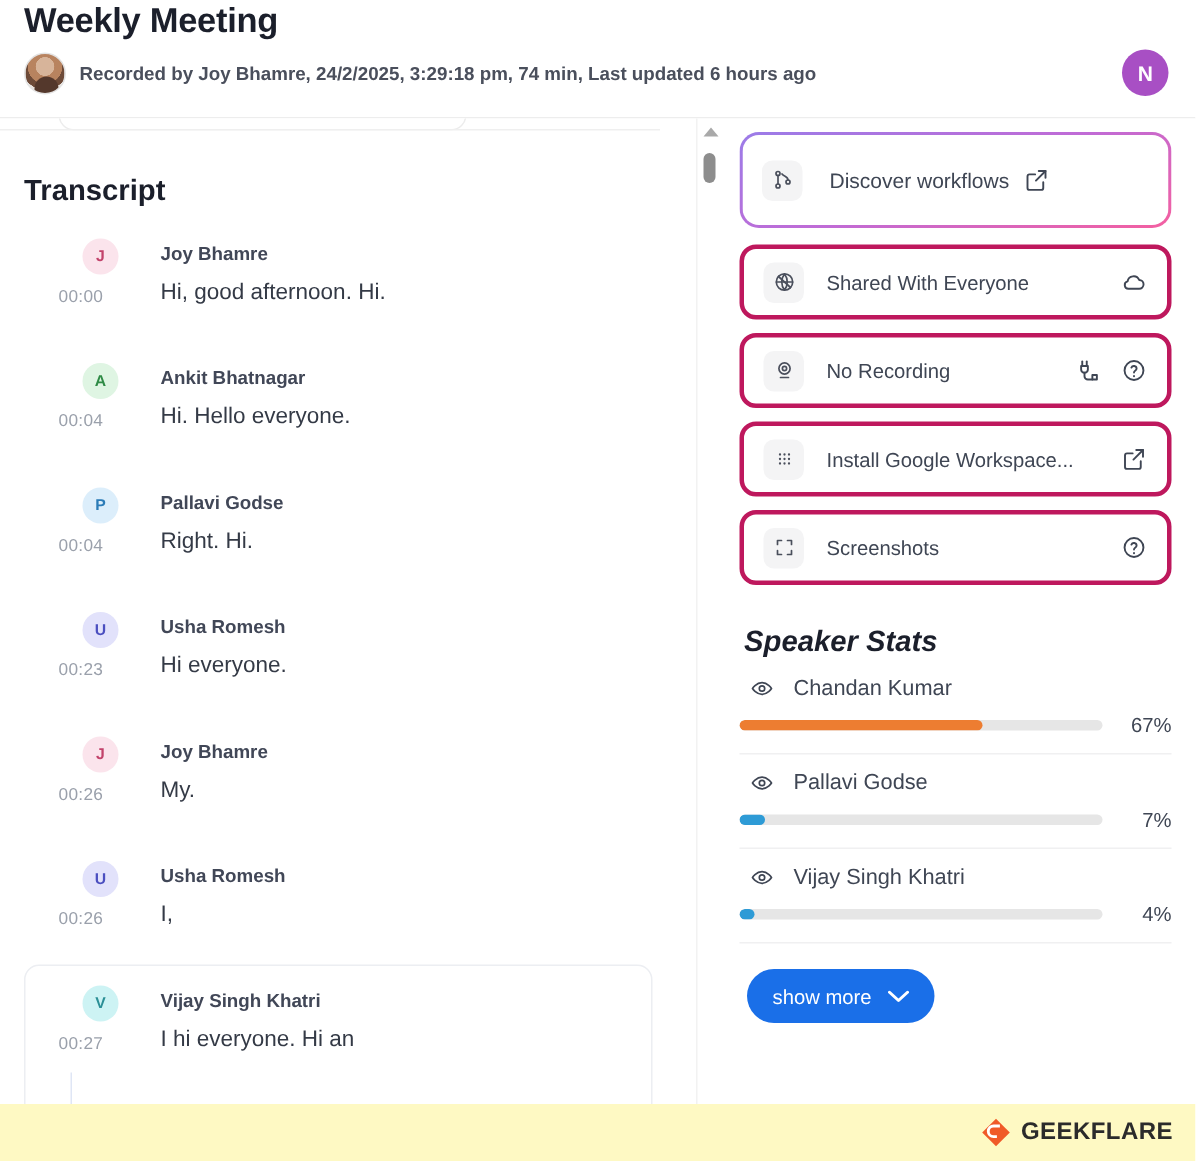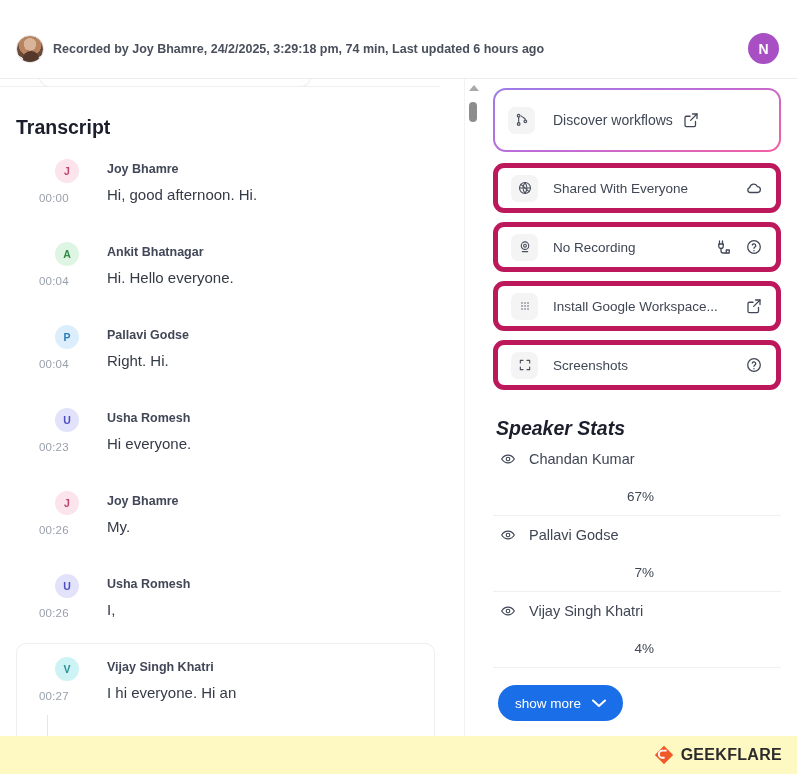--- a/index.html
+++ b/index.html
@@ -68,21 +68,21 @@
     border-left:5px solid transparent; border-right:5px solid transparent; border-bottom:6px solid #a9a9a9;
   }
   .sb-thumb { position:absolute; left:4px; top:23px; width:8px; height:20px; border-radius:5px; background:#8d8d8d; }
   .sb-track { position:absolute; left:0; top:0; width:16px; height:657px; }
 
   
   .right-pane { position:relative; width:317px; height:657px; background:#fff; padding:9px 16px 0 13px; }
 
   .side-card {
     position:relative; height:50px; margin-bottom:9px;
-    border:5px solid #be185d; border-radius:11px; background:#fff;
+    border:3px solid #be185d; border-radius:11px; background:#fff;
     display:flex; align-items:center; padding:0 13px;
   }
   .side-card.featured {
     height:64px; border:2px solid transparent; border-radius:13px; margin-bottom:11px;
     background-image: linear-gradient(#fff,#fff), linear-gradient(160deg,#9b7ce8 0%, #c06bd6 50%, #f45fa0 100%);
     background-origin: border-box; background-clip: padding-box, border-box;
   }
   .icon-box {
     width:27px; height:27px; border-radius:7px; background:#f4f4f5;
     display:flex; align-items:center; justify-content:center; flex:none;
@@ -92,21 +92,21 @@
   .featured .side-label { margin-left:18px; font-size:14px; }
   .featured .side-right { margin-left:9px; }
 
   svg { display:block; }
 
   
   .stats-title { margin:27px 0 0 3px; font-size:19.5px; font-weight:700; color:#1b1f2b;font-style:italic; }
   .stat-row { padding:11px 0 11px 0; border-bottom:1px solid #f0f0f1; }
   .stat-head { display:flex; align-items:center; gap:13px; padding-left:7px; }
   .stat-name { font-size:14.5px; color:#3f4654; }
-  .stat-bar-row { display:flex; align-items:center; gap:6px; margin-top:9px;flex-direction:column; }
+  .stat-bar-row { display:flex; align-items:center; gap:12px; margin-top:9px; }
   .bar-track { flex:1; height:7px; border-radius:4px; background:#e6e6e6; overflow:hidden; }
   .bar-fill { height:7px; border-radius:4px; }
   .bar-pct { font-size:13.5px; color:#3f4654; min-width:34px; text-align:right; }
 
   .show-more {
     margin-top:17px; margin-left:5px; height:36px; padding:0 17px;
     border:none; border-radius:18px; background:#1a6fe8; color:#fff;
     font-size:13.5px; font-family:"Liberation Sans", sans-serif;
     display:inline-flex; align-items:center; gap:11px; cursor:pointer;
   }
@@ -116,20 +116,21 @@
   .brand { position:absolute; right:15px; top:9px; display:flex; align-items:center; gap:7px; }
   .brand-text { font-size:16px; font-weight:700; color:#2b2b2b; letter-spacing:0.3px; }
   .footer-left-divider { position:absolute; left:47px; top:-21px; width:1px; height:21px; background:#dfe6f5; }
 </style>
 </head>
 <body>
 
 <div class="page">
 
   <div class="header">
+    <div class="meeting-title">Weekly Meeting</div>
     <div class="meta-row">
       <div class="meta-avatar"></div>
       <div class="meta-text">Recorded by Joy Bhamre, 24/2/2025, 3:29:18 pm, 74 min, Last updated 6 hours ago</div>
     </div>
     <div class="user-avatar">N</div>
   </div>
   <div class="header-divider"></div>
 
   <div class="main">
 

